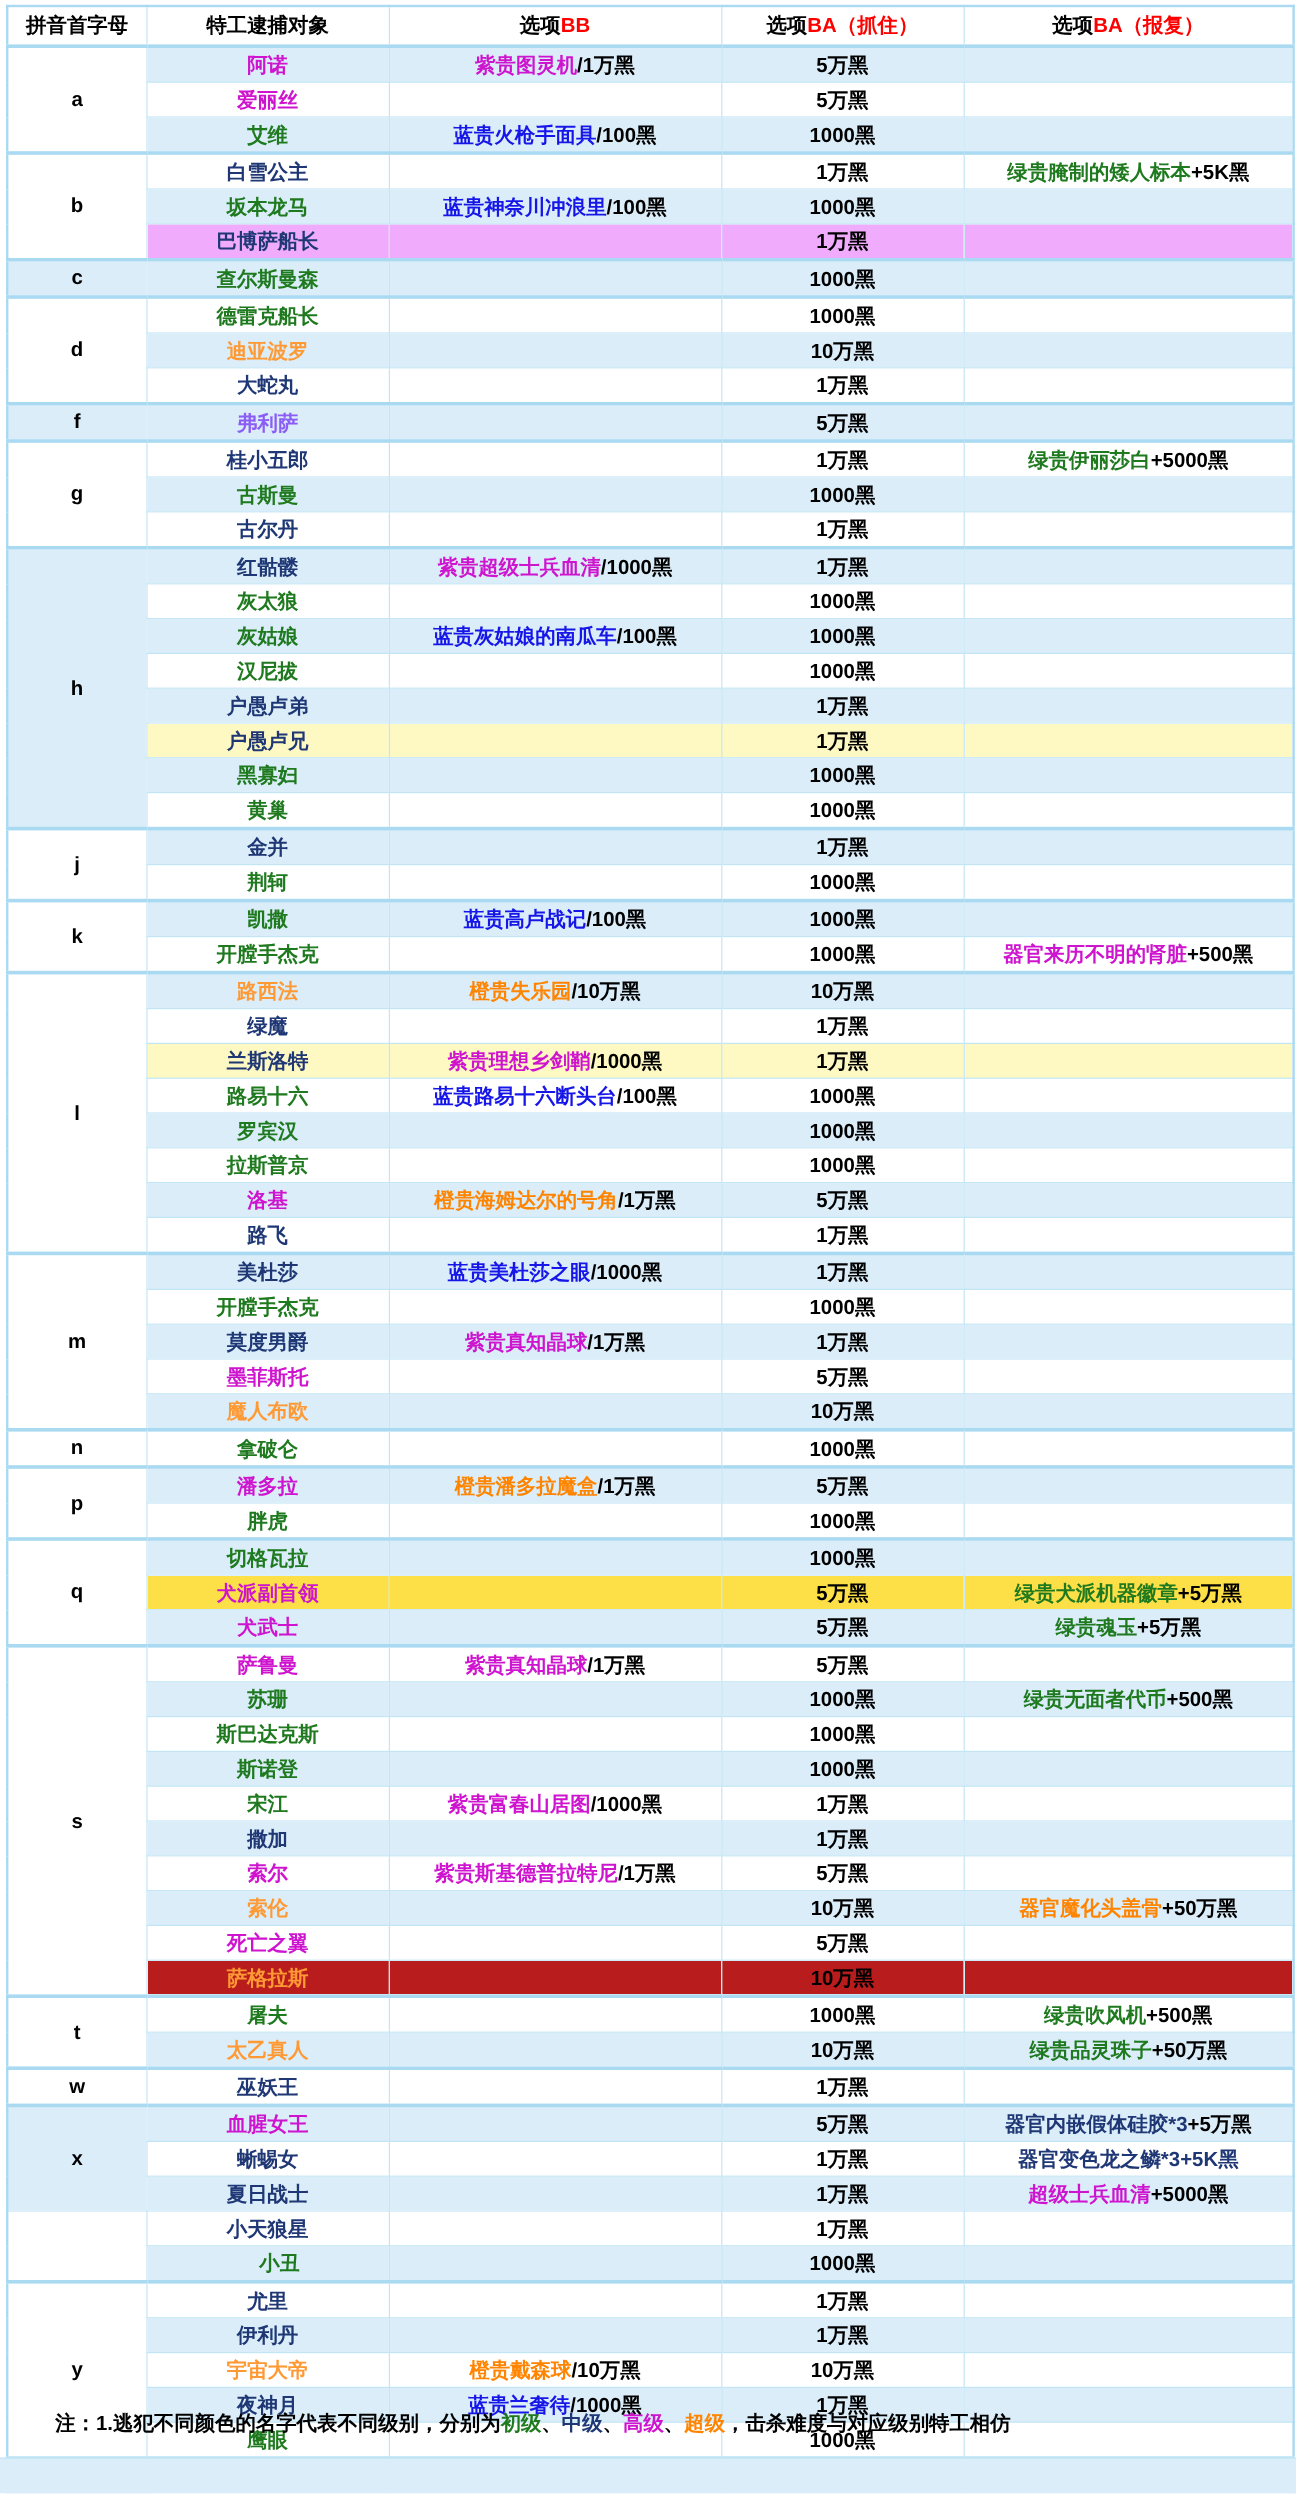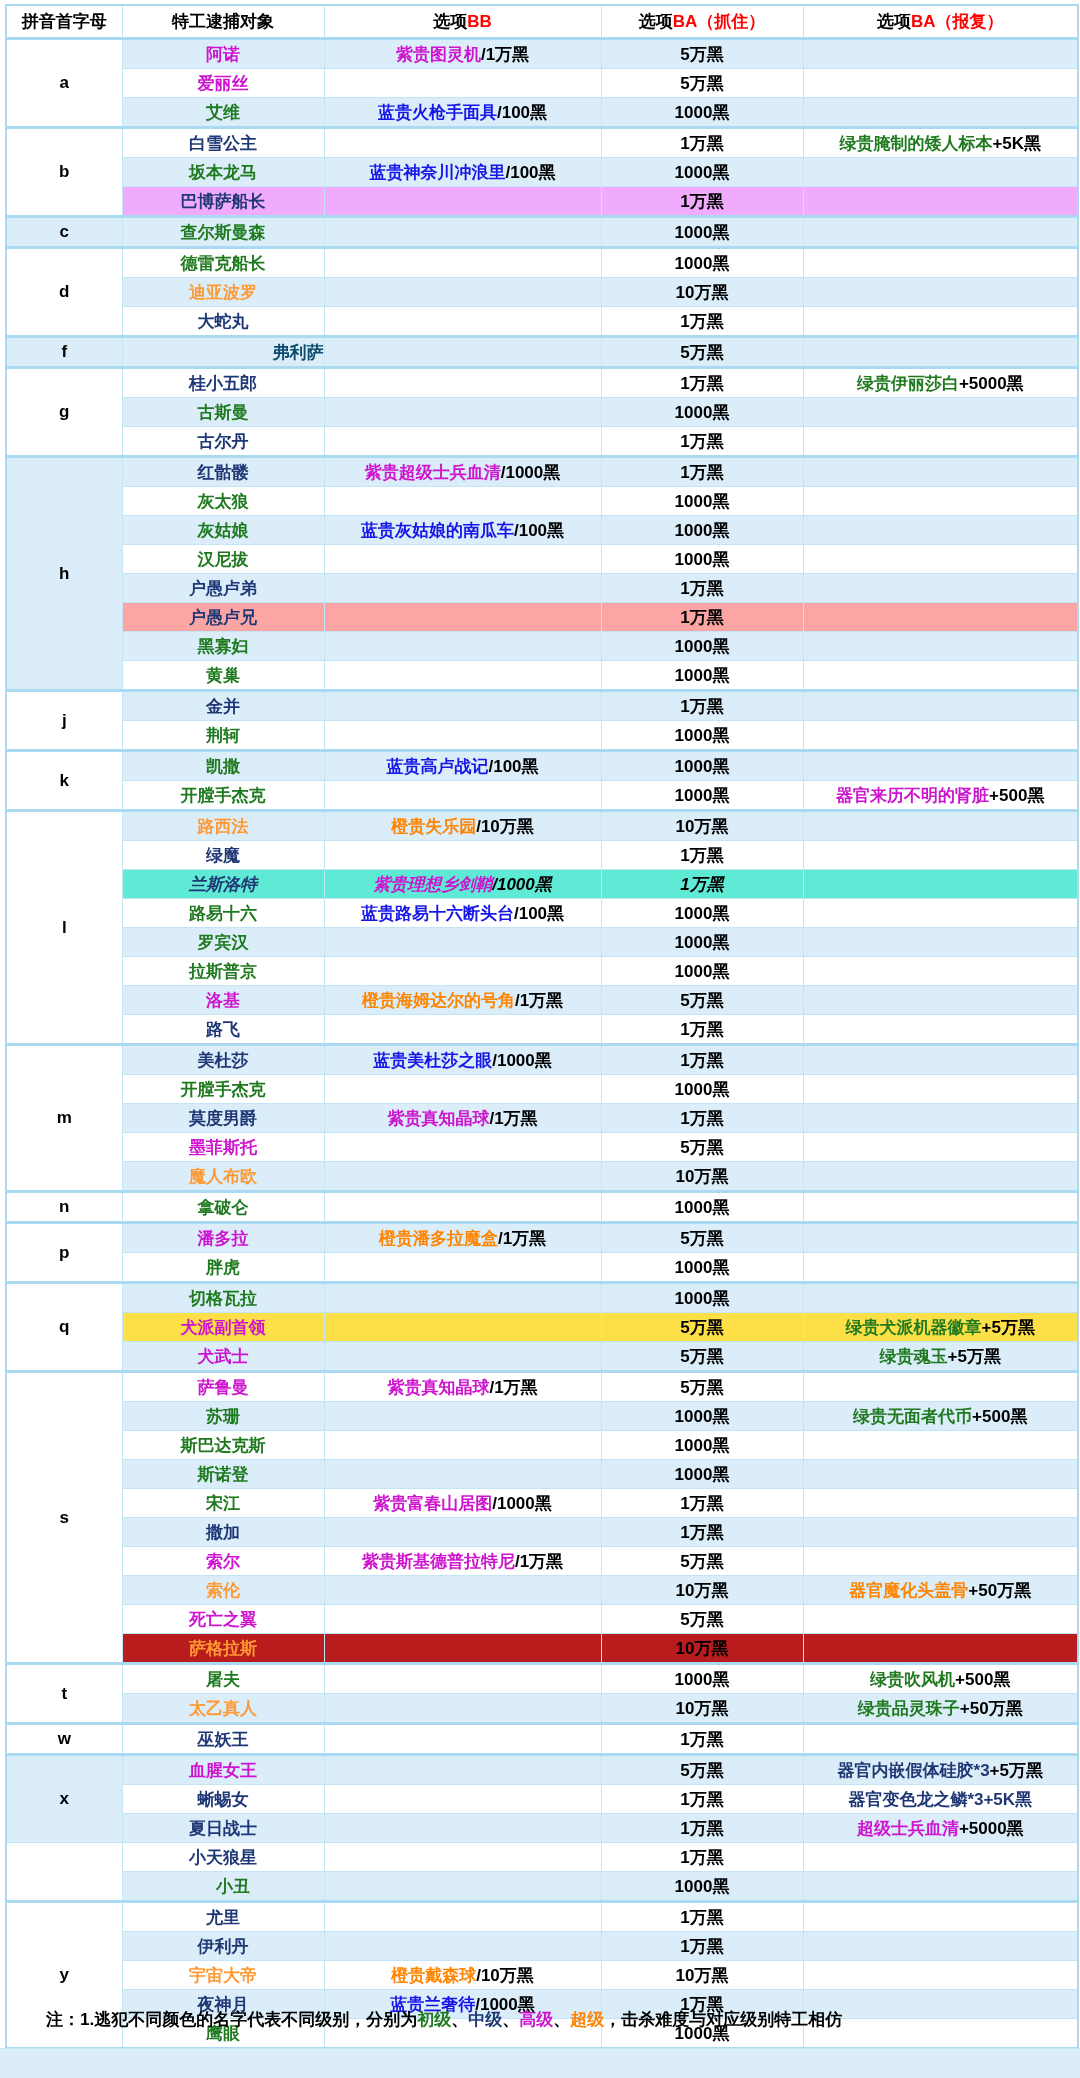--- a/index.html
+++ b/index.html
@@ -97,21 +97,21 @@
           <td></td>
         </tr>
         <tr class="drow gend" style="background: rgb(255, 255, 255);">
           <td style="color: rgb(31, 56, 117);">大蛇丸</td>
           <td></td>
           <td style="color: rgb(0, 0, 0);">1万黑</td>
           <td></td>
         </tr>
         <tr class="drow gend" style="background: rgb(218, 237, 249);">
           <td class="letter" rowspan="1" style="background: rgb(218, 237, 249); border-bottom: 3px solid rgb(169, 218, 241);">f</td>
-          <td style="color: #0c4a6e; text-align: right;">弗利萨</td>
+          <td style="color: #8b5cf6;">弗利萨</td>
           <td></td>
           <td style="color: rgb(0, 0, 0);">5万黑</td>
           <td></td>
         </tr>
         <tr class="drow" style="background: rgb(255, 255, 255);">
           <td class="letter" rowspan="3" style="background: rgb(255, 255, 255); border-bottom: 3px solid rgb(169, 218, 241);">g</td>
           <td style="color: rgb(31, 56, 117);">桂小五郎</td>
           <td></td>
           <td style="color: rgb(0, 0, 0);">1万黑</td>
           <td><span style="color: rgb(31, 122, 31);">绿贵伊丽莎白</span><span style="color: rgb(0, 0, 0);">+5000黑</span></td>
@@ -152,21 +152,21 @@
           <td></td>
           <td style="color: rgb(0, 0, 0);">1000黑</td>
           <td></td>
         </tr>
         <tr class="drow" style="background: rgb(218, 237, 249);">
           <td style="color: rgb(31, 56, 117);">户愚卢弟</td>
           <td></td>
           <td style="color: rgb(0, 0, 0);">1万黑</td>
           <td></td>
         </tr>
-        <tr class="drow" style="background: #fca5a5;">
+        <tr class="drow" style="background: #fef9c3;">
           <td style="color: rgb(31, 56, 117);">户愚卢兄</td>
           <td></td>
           <td style="color: rgb(0, 0, 0);">1万黑</td>
           <td></td>
         </tr>
         <tr class="drow" style="background: rgb(218, 237, 249);">
           <td style="color: rgb(31, 122, 31);">黑寡妇</td>
           <td></td>
           <td style="color: rgb(0, 0, 0);">1000黑</td>
           <td></td>
@@ -209,21 +209,21 @@
           <td><span style="color: rgb(255, 132, 0);">橙贵失乐园</span><span style="color: rgb(0, 0, 0);">/10万黑</span></td>
           <td style="color: rgb(0, 0, 0);">10万黑</td>
           <td></td>
         </tr>
         <tr class="drow" style="background: rgb(255, 255, 255);">
           <td style="color: rgb(31, 56, 117);">绿魔</td>
           <td></td>
           <td style="color: rgb(0, 0, 0);">1万黑</td>
           <td></td>
         </tr>
-        <tr class="drow" style="background: #5eead4; font-style: italic;">
+        <tr class="drow" style="background: #fef9c3;">
           <td style="color: rgb(31, 56, 117);">兰斯洛特</td>
           <td><span style="color: rgb(206, 20, 206);">紫贵理想乡剑鞘</span><span style="color: rgb(0, 0, 0);">/1000黑</span></td>
           <td style="color: rgb(0, 0, 0);">1万黑</td>
           <td></td>
         </tr>
         <tr class="drow" style="background: rgb(255, 255, 255);">
           <td style="color: rgb(31, 122, 31);">路易十六</td>
           <td><span style="color: rgb(22, 22, 232);">蓝贵路易十六断头台</span><span style="color: rgb(0, 0, 0);">/100黑</span></td>
           <td style="color: rgb(0, 0, 0);">1000黑</td>
           <td></td>

